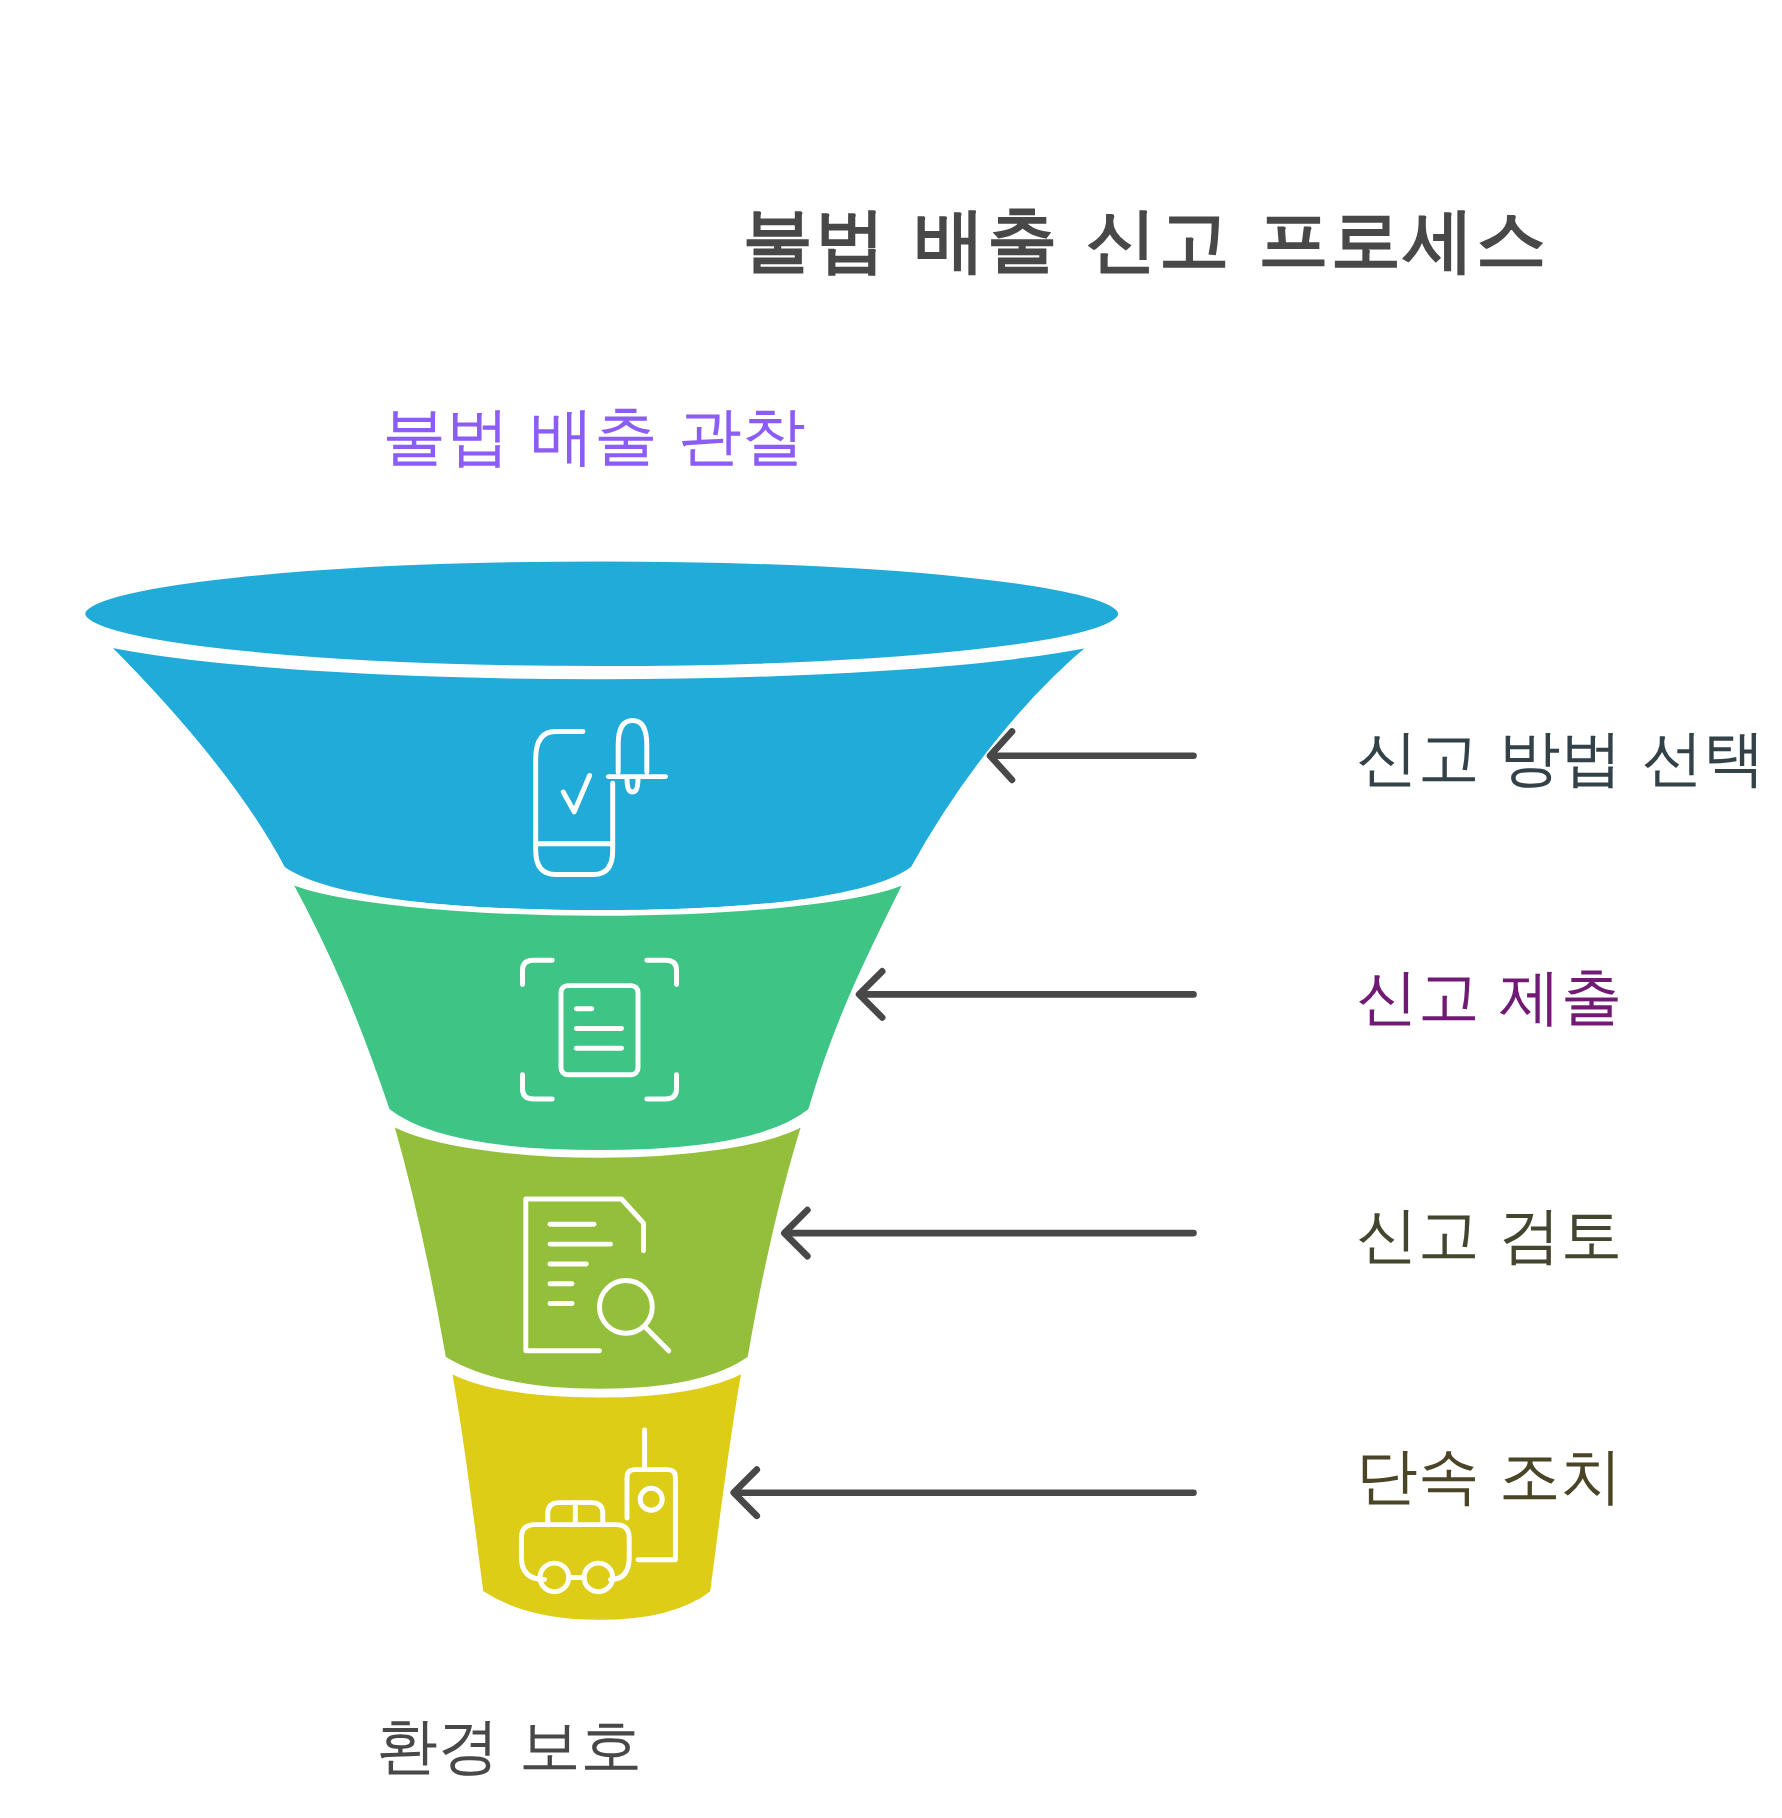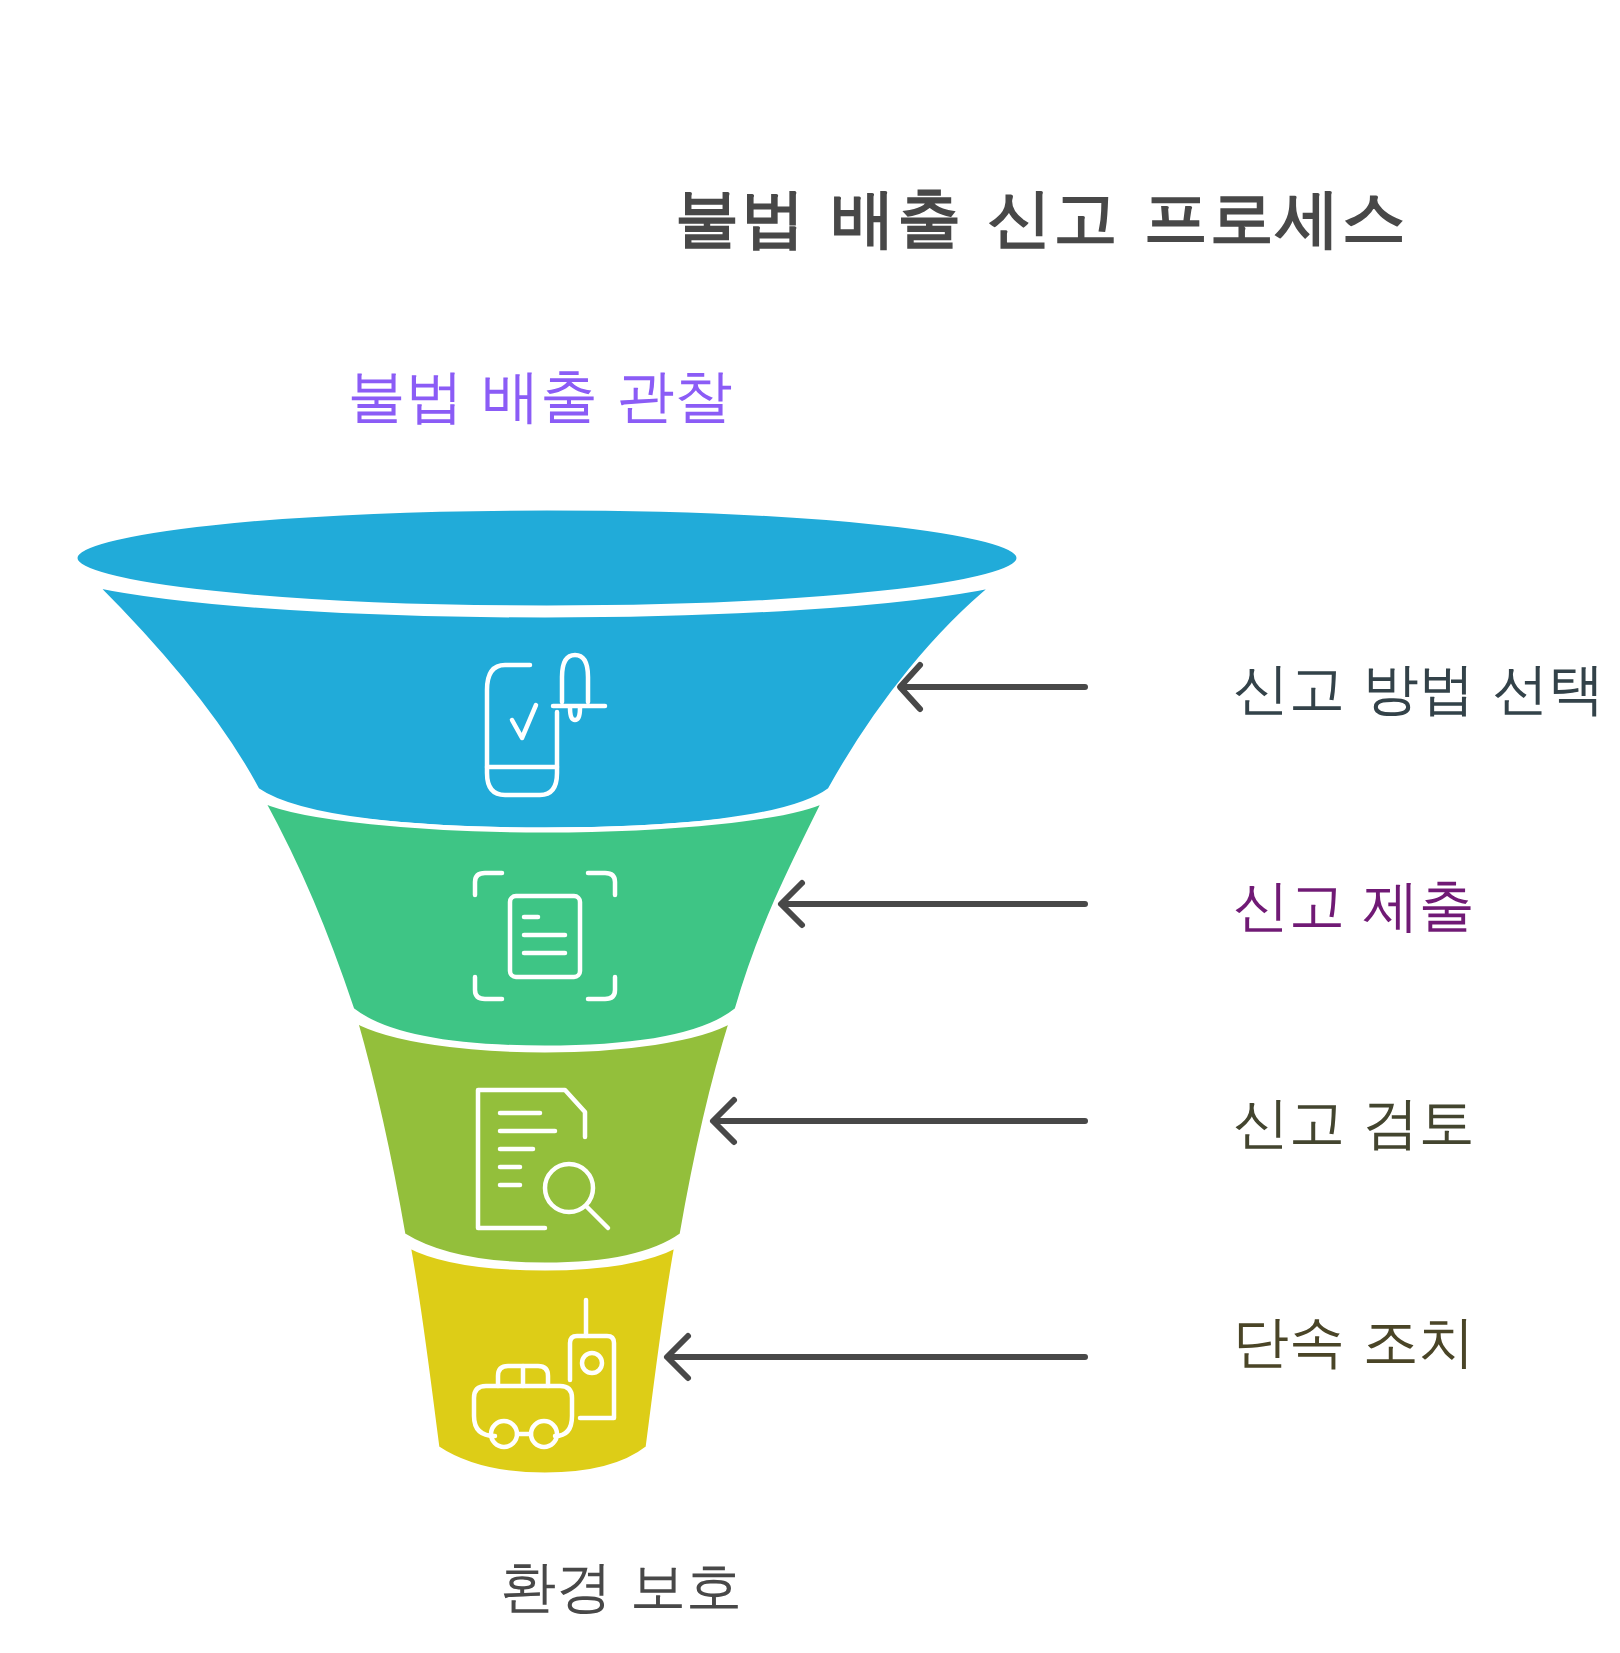--- a/index.html
+++ b/index.html
@@ -3,21 +3,21 @@
   <meta charset="utf-8">
   <style>
     html, body { margin: 0; padding: 0; background: #ffffff; }
     body { width: 1620px; height: 1653px; position: relative; overflow: hidden;
            font-family: "DejaVu Sans", "Liberation Sans", sans-serif; }
     .title { position: absolute; left: 675px; top: 150px; width: 760px;
              font-size: 64px; font-weight: bold; color: #484848; white-space: nowrap;
              letter-spacing: 2px; margin-top: 25px; }
     .top-label { position: absolute; left: 340px; top: 358px; width: 400px; text-align: center;
                  font-size: 58px; color: #8b5cf6; white-space: nowrap; }
-    .bottom-label { position: absolute; left: 342px; top: 1550px; width: 400px; text-align: right;
+    .bottom-label { position: absolute; left: 342px; top: 1550px; width: 400px; text-align: left;
                     font-size: 56px; color: #484848; white-space: nowrap; }
     .stage-label { position: absolute; left: 1233px; font-size: 56px; white-space: nowrap; }
     svg.funnel { position: absolute; left: 0; top: 0; }
   </style>
 </head>
 <body>
 
 <div class="title">불법 배출 신고 프로세스</div>
 <div class="top-label">불법 배출 관찰</div>
 

